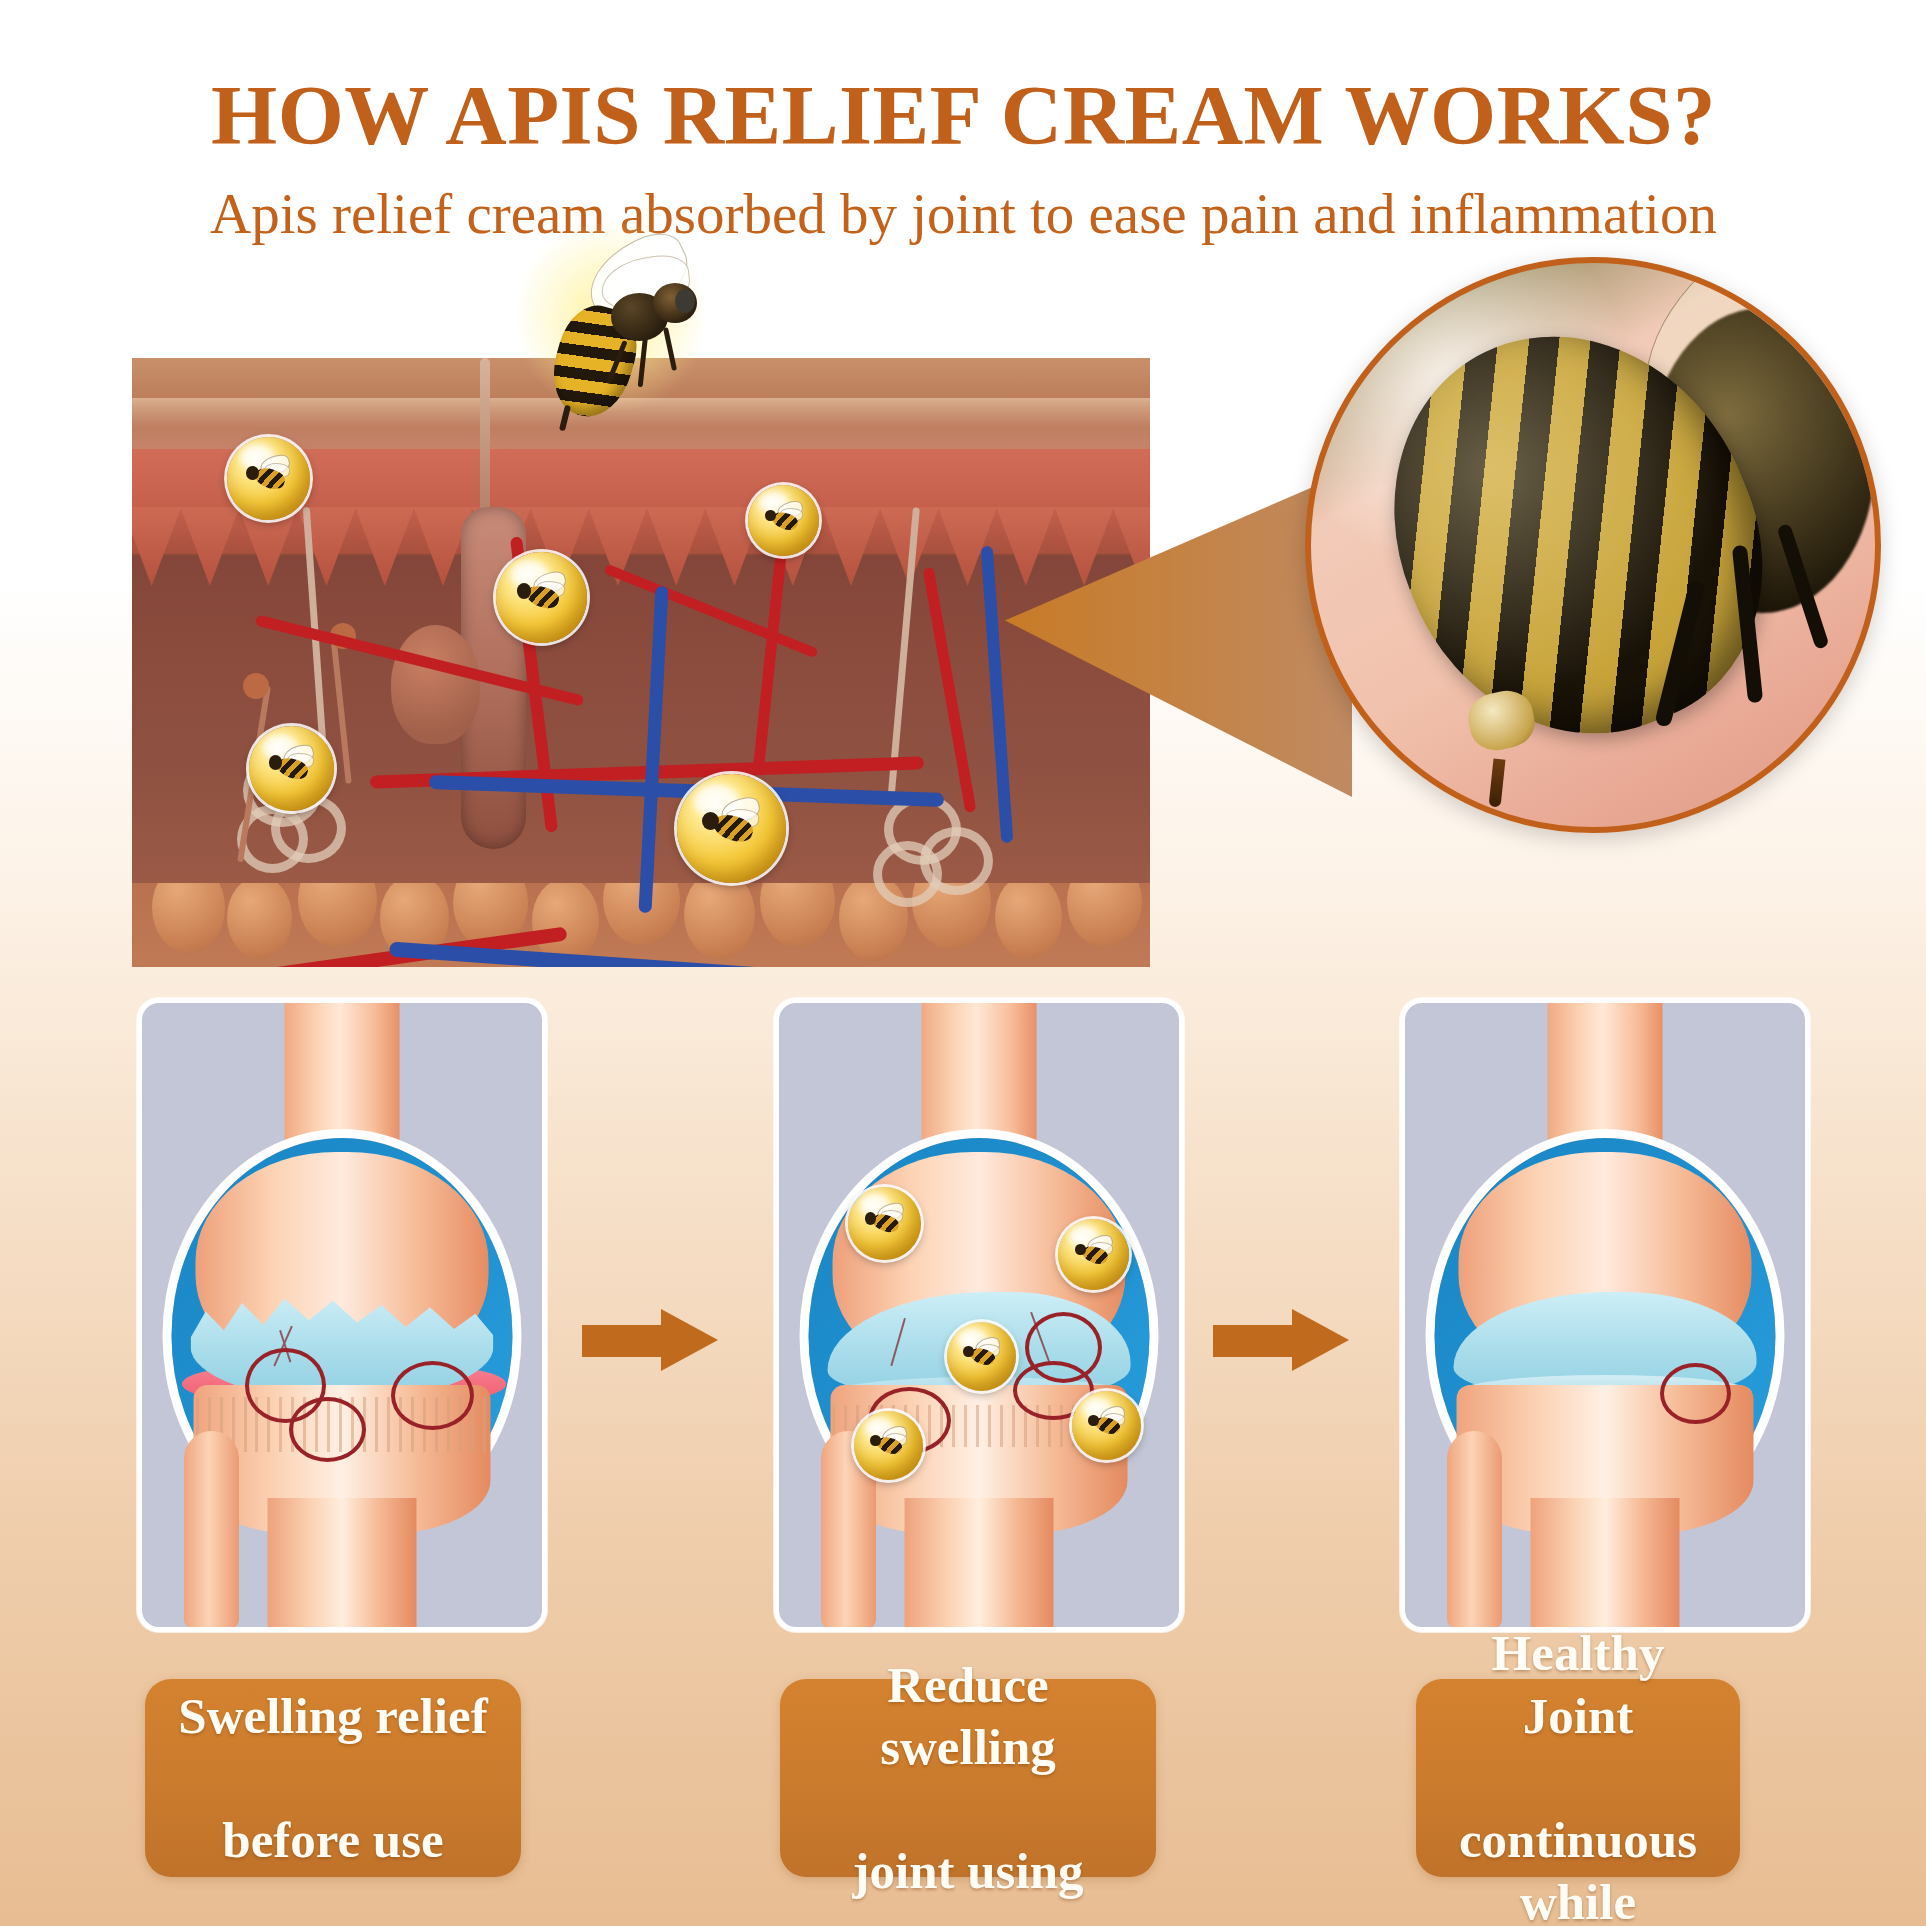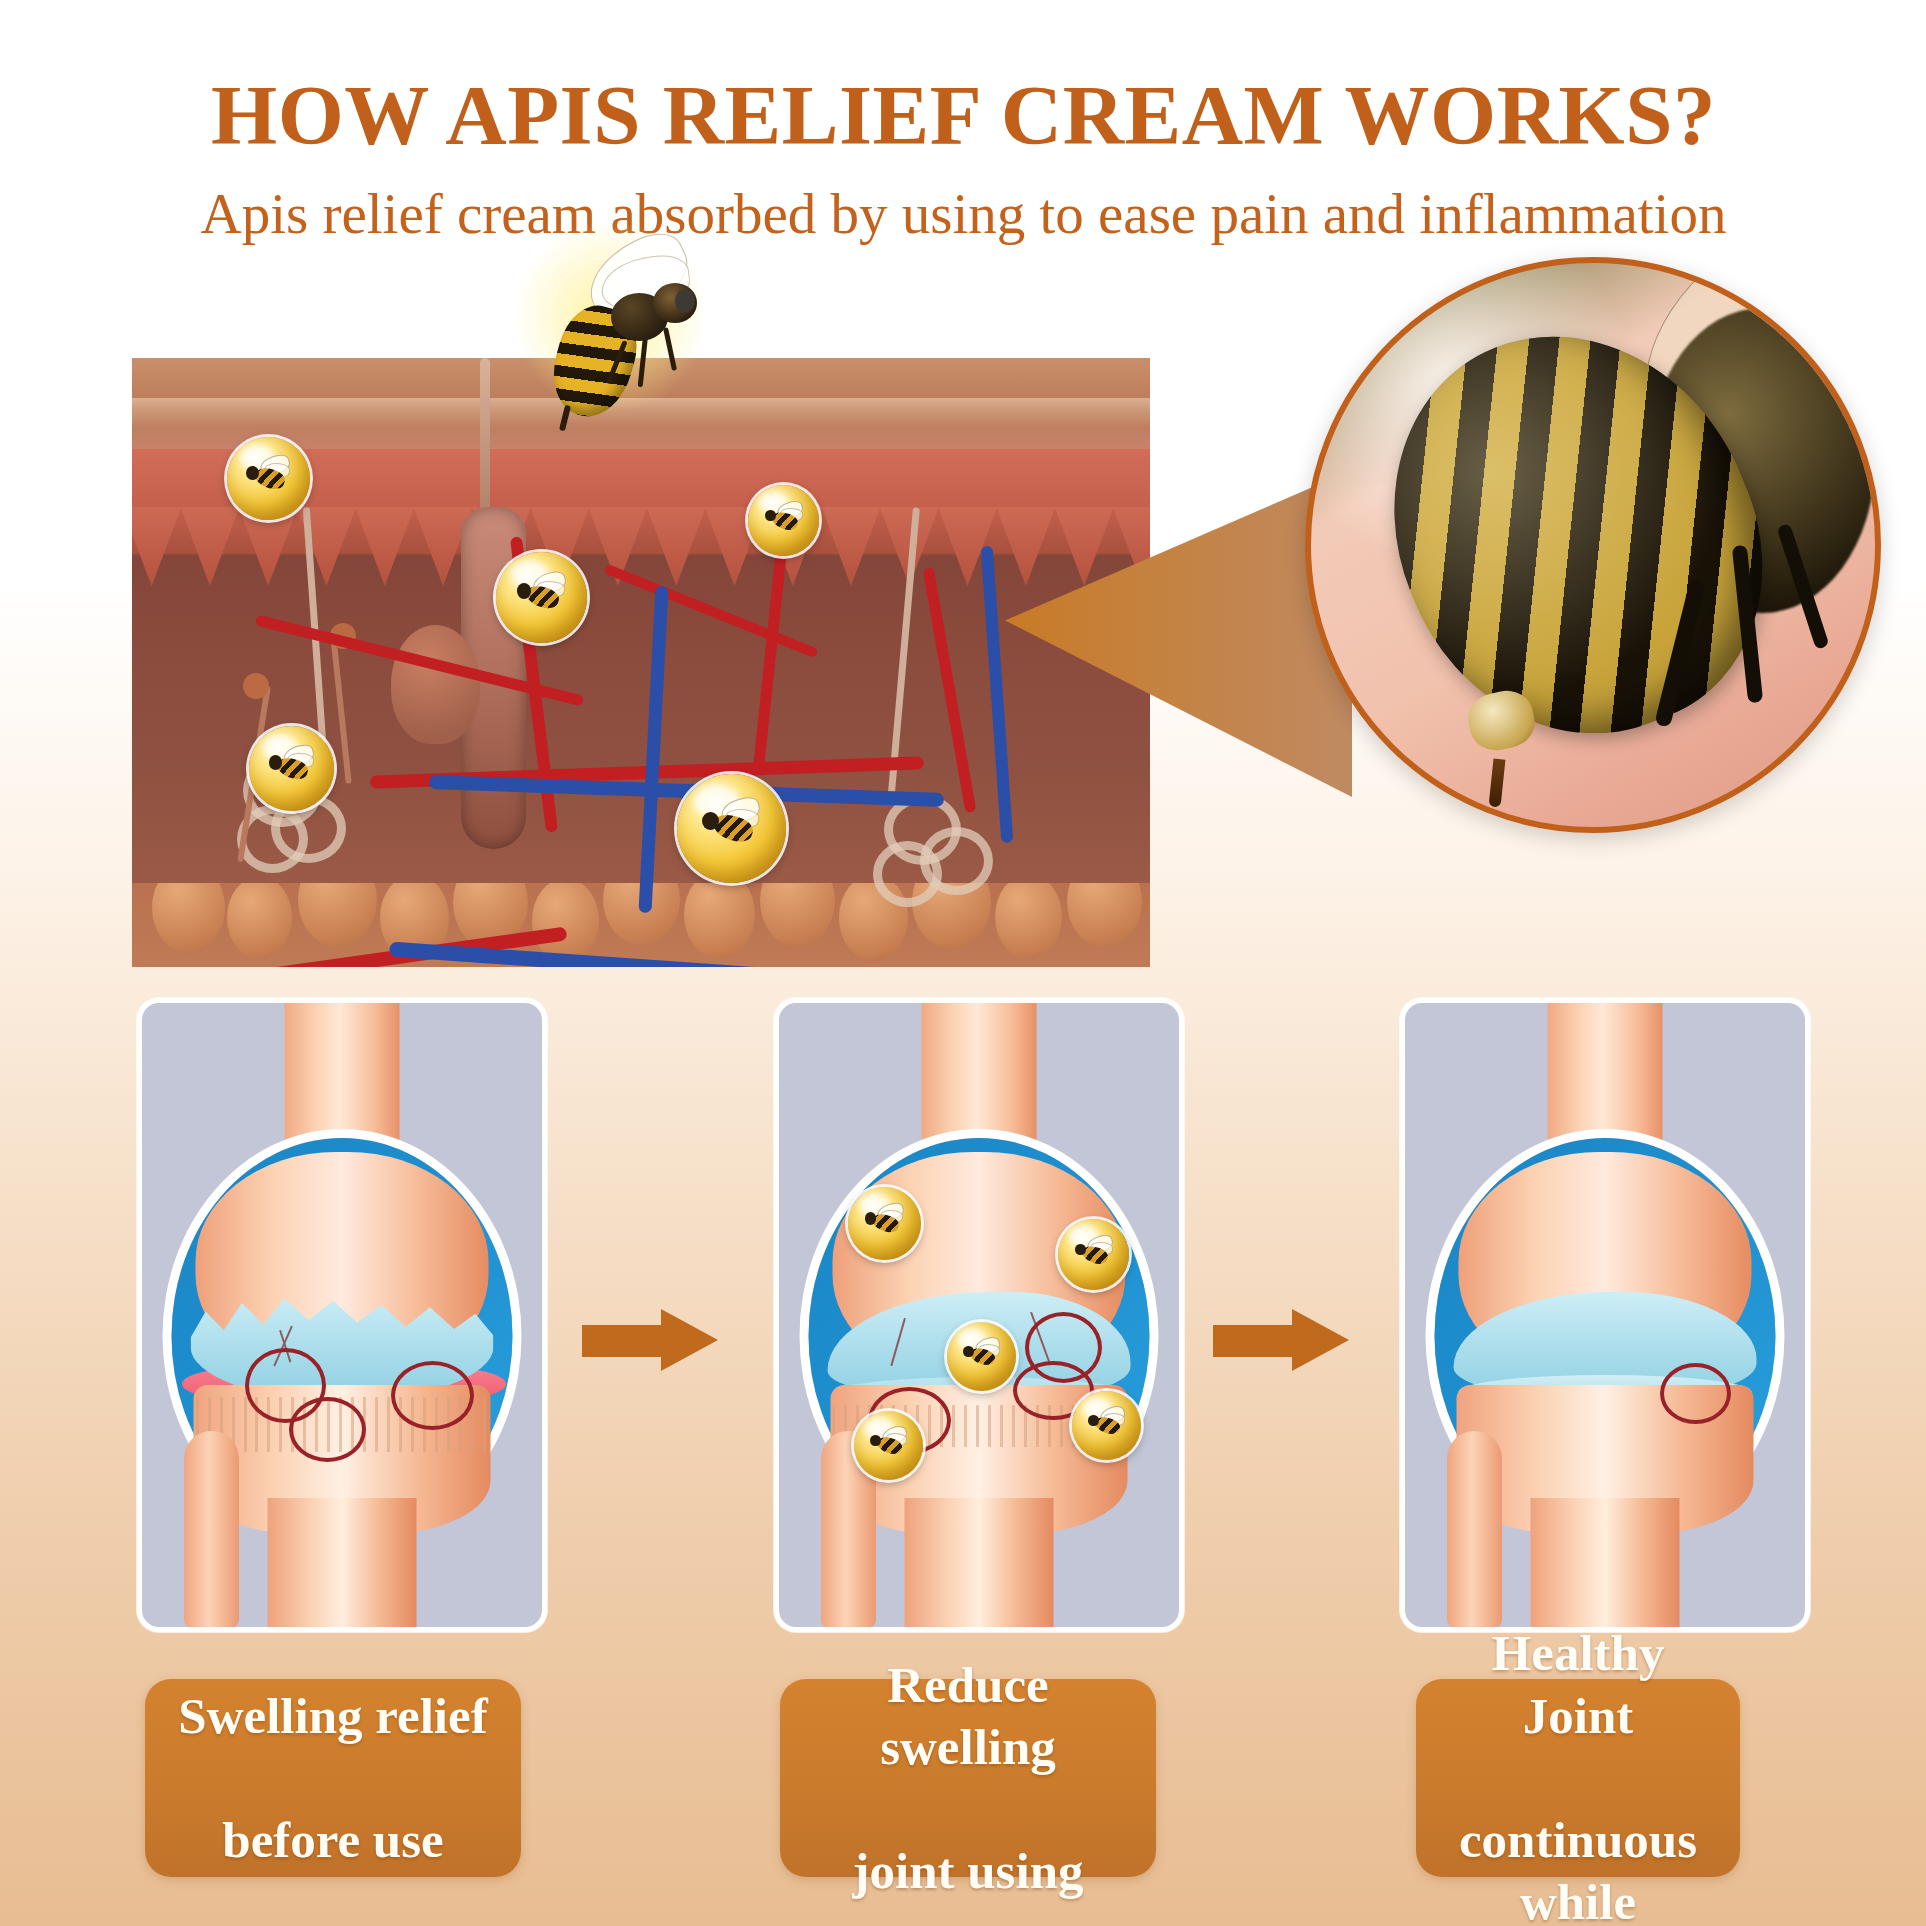--- a/index.html
+++ b/index.html
@@ -345,21 +345,21 @@
   }
   .stage.s1 .caption{left:8px;}
   .stage.s2 .caption{left:6px;}
   .stage.s3 .caption{left:16px;width:324px;}
 </style>
 </head>
 <body>
 
 <div class="header">
   <h1 class="title">HOW APIS RELIEF CREAM WORKS?</h1>
-  <p class="subtitle">Apis relief cream absorbed by using to ease pain and inflammation</p>
+  <p class="subtitle">Apis relief cream absorbed by joint to ease pain and inflammation</p>
 </div>
 
 <div class="top-row">
 
   <div class="wedge"></div>
 
   <div class="skin-panel">
     <div class="skin-hypo"></div>
 
     <div class="fat-cell" style="left:20px;bottom:14px;width:73px;height:91px;"></div>

